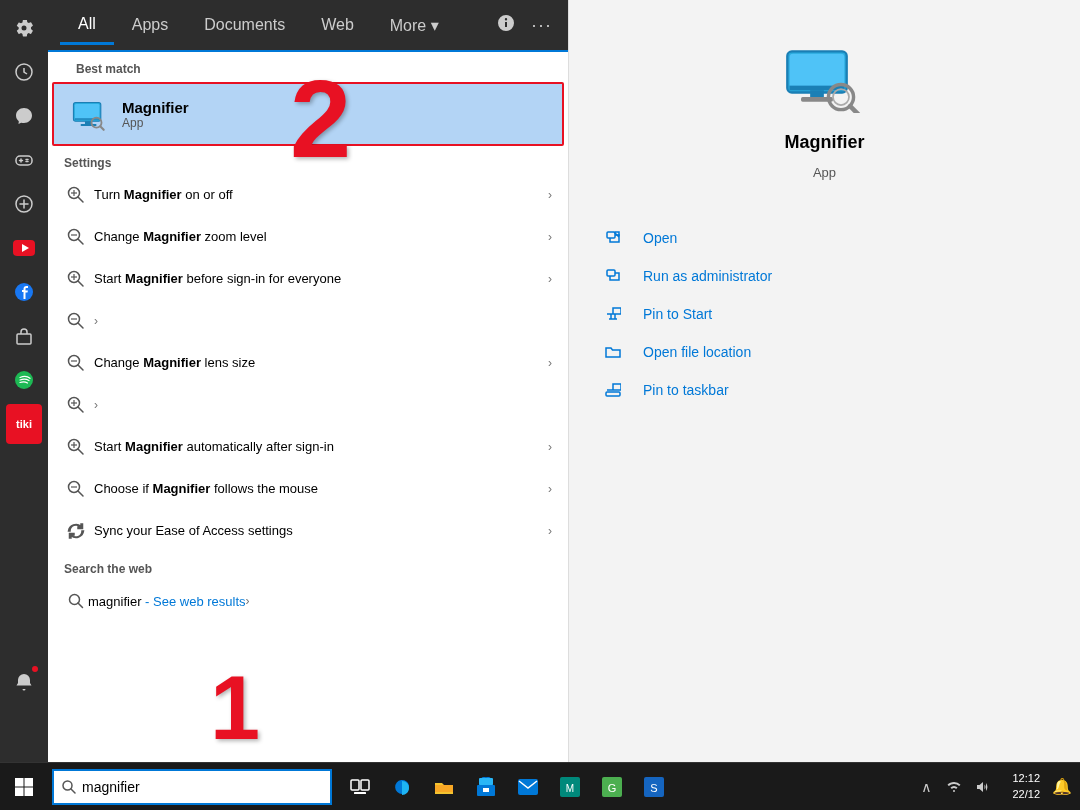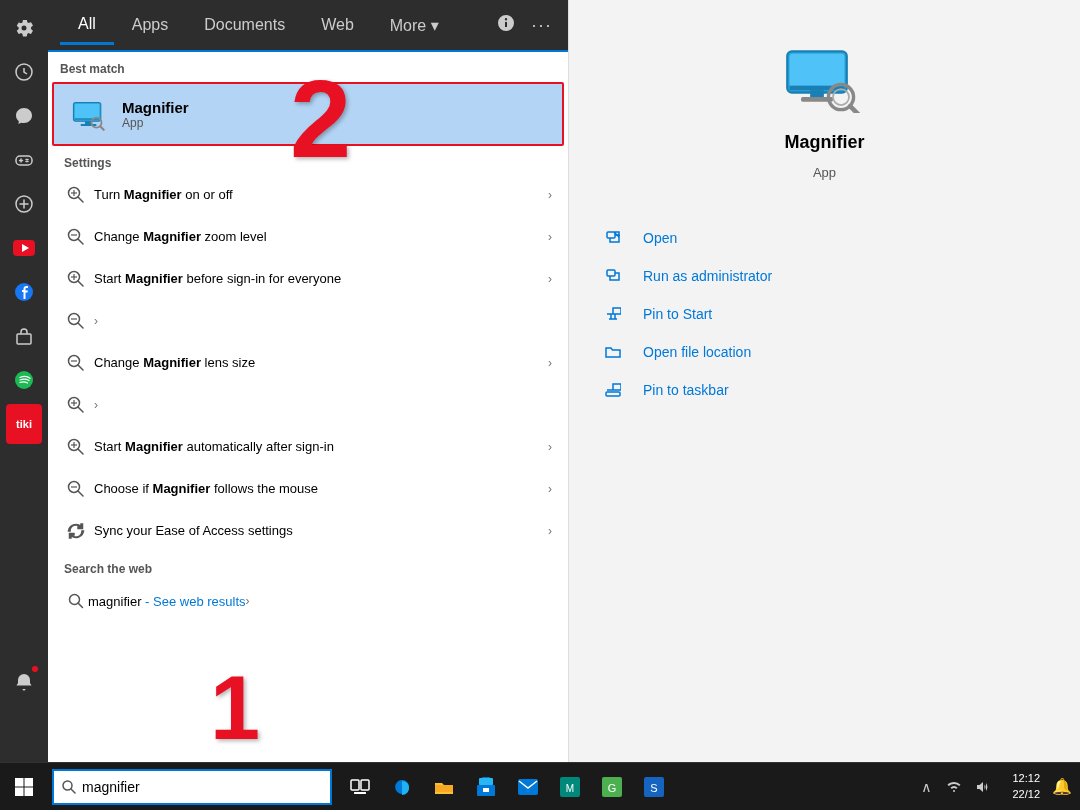--- a/index.html
+++ b/index.html
@@ -33,21 +33,21 @@
     .tab { padding: 14px 18px; color: #ccc; font-size: 16px; cursor: pointer; height: 39px; display: flex; align-items: center; position: relative; }
     .tab.active { color: #fff; border-bottom: 3px solid #0078d7; }
     .tab-more { display: flex; align-items: center; gap: 4px; }
     .tab-icons { margin-left: auto; display: flex; gap: 8px; align-items: center; }
     .tab-icon-btn { color: #ccc; font-size: 16px; cursor: pointer; padding: 4px; }
 
     
     .results { flex: 1; overflow-y: auto; background: #fff; }
 
     
-    .section-label { padding: 10px 12px 6px; font-size: 12px; color: #555; font-weight: 600; text-transform: none; }
+    .section-label { padding: 10px 28px 6px; font-size: 12px; color: #555; font-weight: 600; text-transform: none; }
     .best-match-item { display: flex; align-items: center; gap: 12px; padding: 10px 16px; background: #b3d4f5; border: 2px solid #e81123; cursor: pointer; margin: 0 4px; border-radius: 2px; }
     .best-match-icon { width: 40px; height: 40px; display: flex; align-items: center; justify-content: center; flex-shrink: 0; }
     .best-match-info { display: flex; flex-direction: column; }
     .best-match-name { font-size: 15px; font-weight: 600; color: #000; }
     .best-match-type { font-size: 12px; color: #555; }
 
     .settings-label { padding: 10px 16px 4px; font-size: 12px; color: #555; font-weight: 600; }
 
     .settings-item { display: flex; align-items: center; gap: 6px; padding: 9px 16px; cursor: pointer; border-bottom: none; }
     .settings-item-icon { width: 24px; height: 24px; display: flex; align-items: center; justify-content: center; flex-shrink: 0; color: #555; font-size: 14px; }

